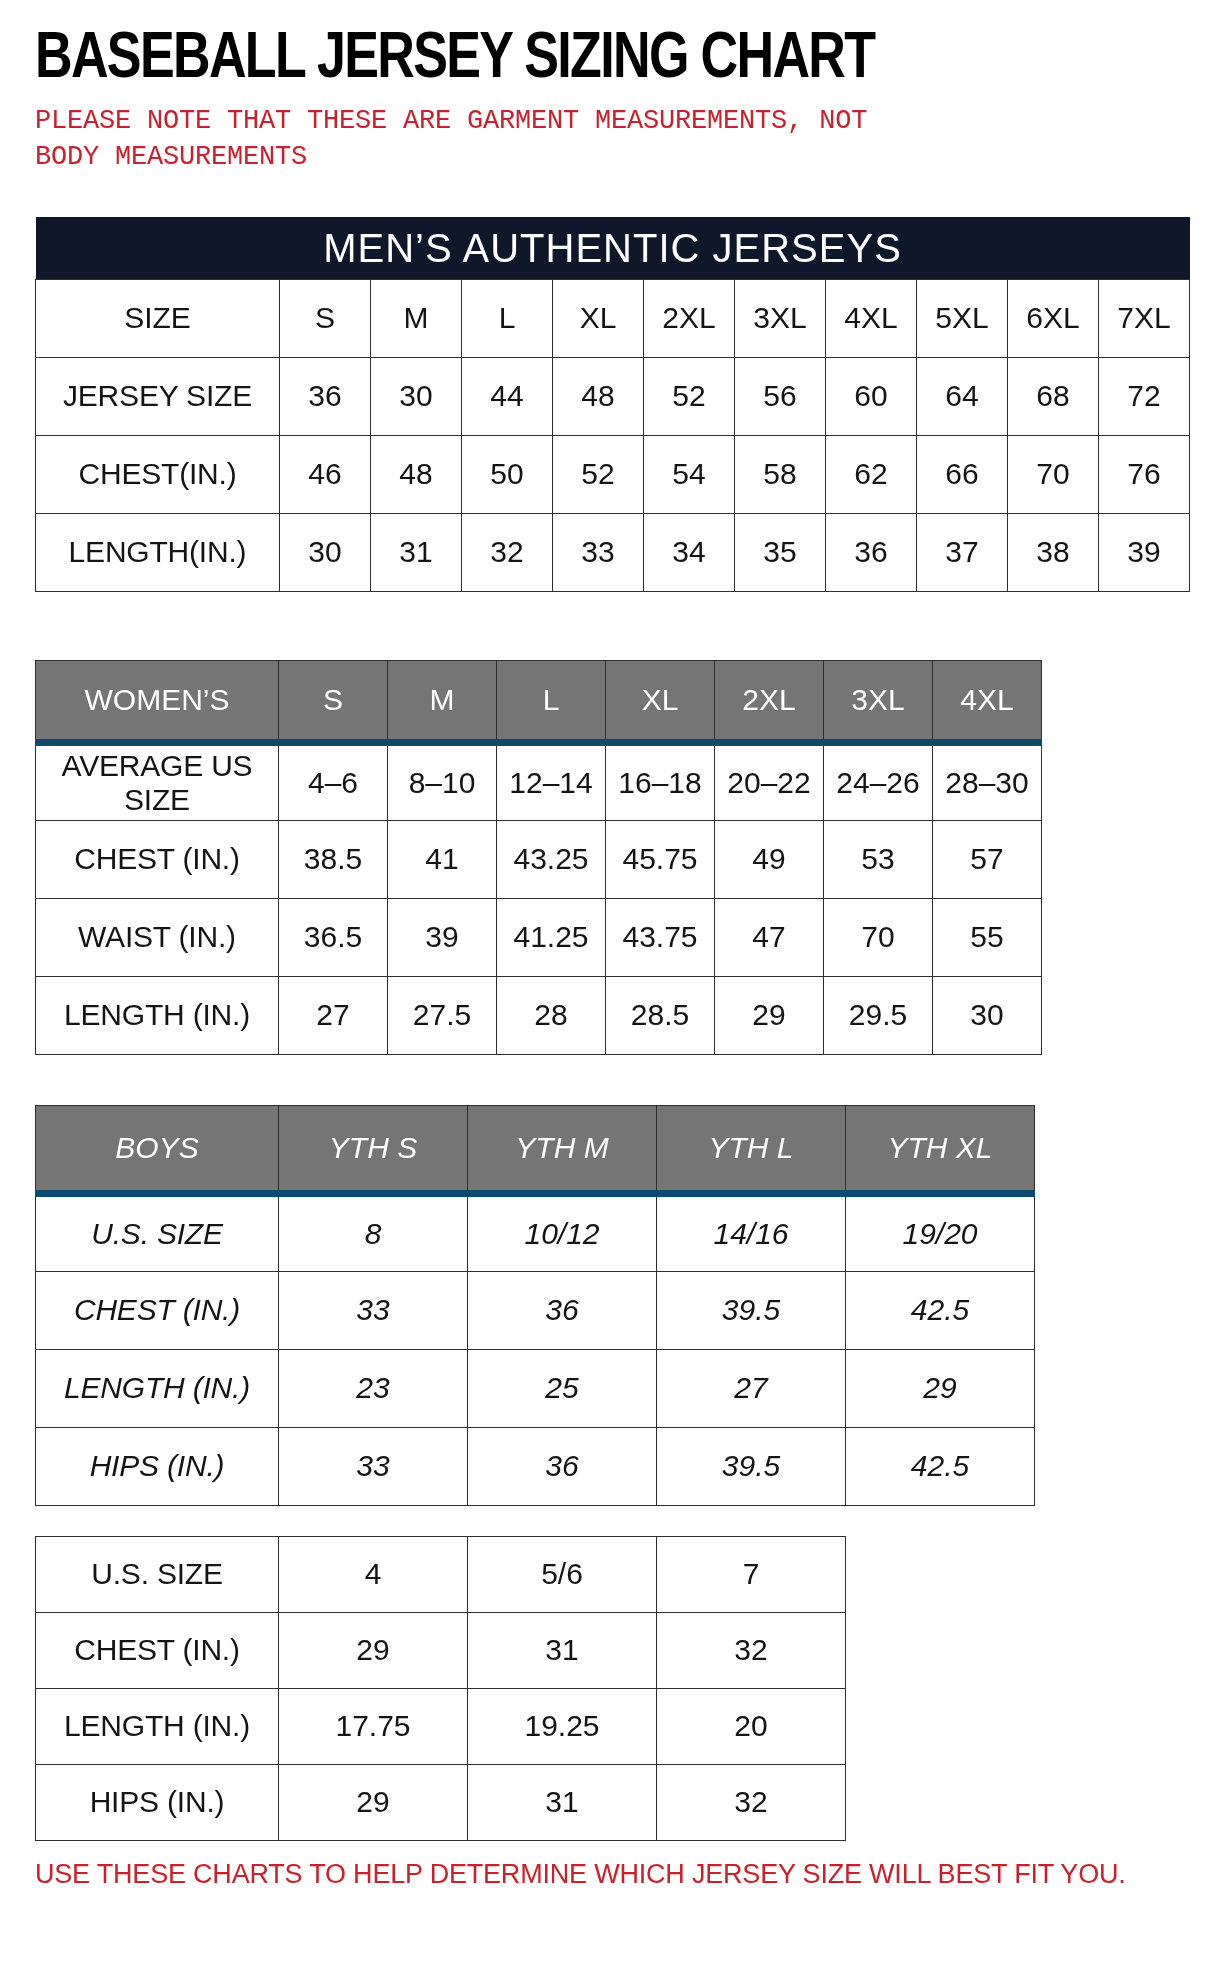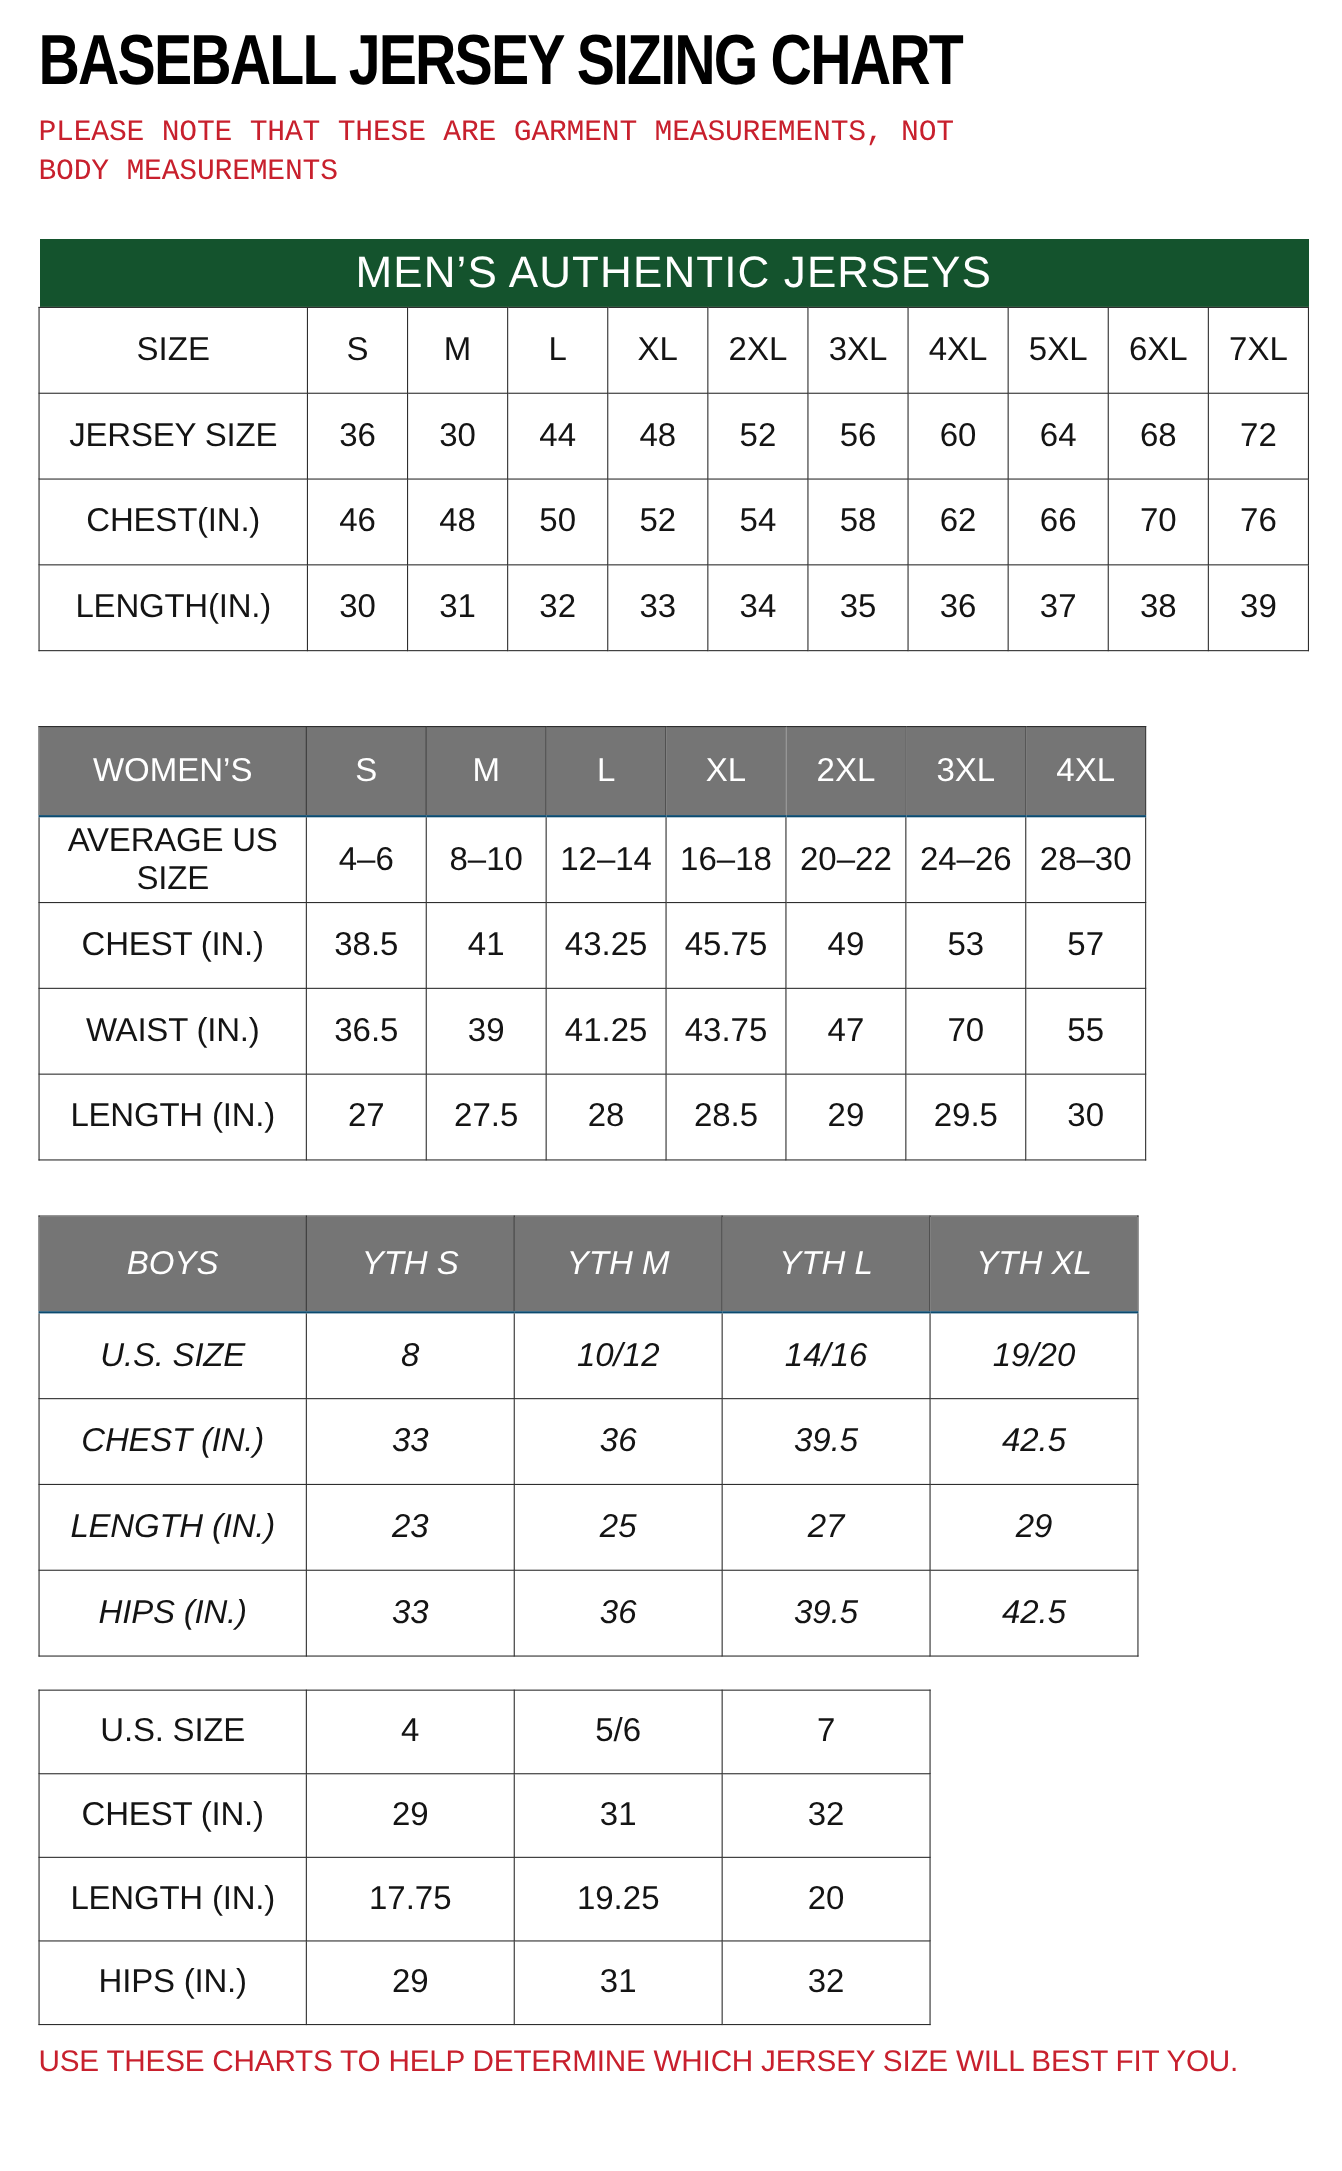--- a/index.html
+++ b/index.html
@@ -32,27 +32,27 @@
     border-collapse:collapse;table-layout:fixed;
   }
   table.sizing td, table.sizing th{
     border:1.5px solid #2e2e2e;
     text-align:center;vertical-align:middle;
     font-weight:400;font-size:30px;color:#141414;
     padding:0 4px;box-sizing:border-box;
     overflow:hidden;
   }
   tr.banner-row th{
-    background:#14532d;color:#ffffff;
+    background:#0f172a;color:#ffffff;
     font-size:40px;letter-spacing:1px;font-weight:400;
     border:none;
   }
   tr.header-row.gray th{
     background:#757575;color:#ffffff;
-    border-bottom:2px solid #0c4a6e;
+    border-bottom:7px solid #0c4a6e;
   }
   tr.header-row.plain th{
     background:#ffffff;color:#141414;
   }
   .t-mens{margin-top:42px;}
   .t-mens tr{height:78px;}
   .t-mens tr.banner-row{height:62px;}
   .t-mens col.c-label{width:244px;}
   .t-mens col.c-data{width:91px;}
 

